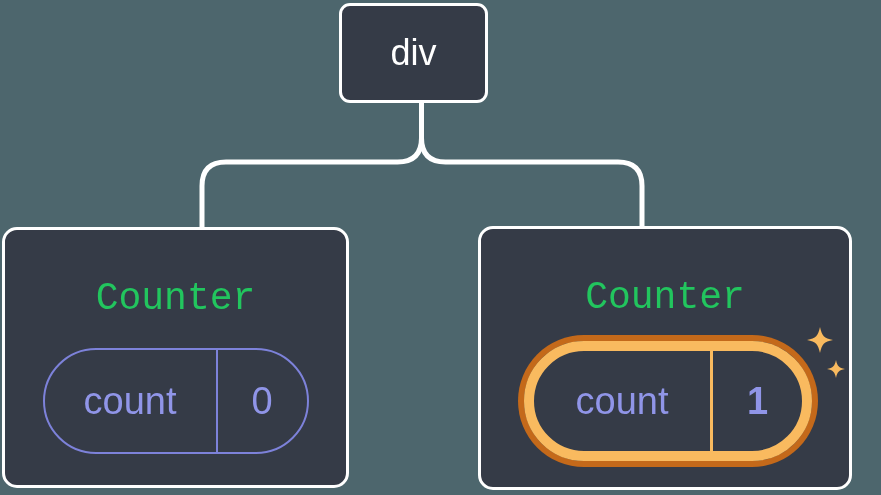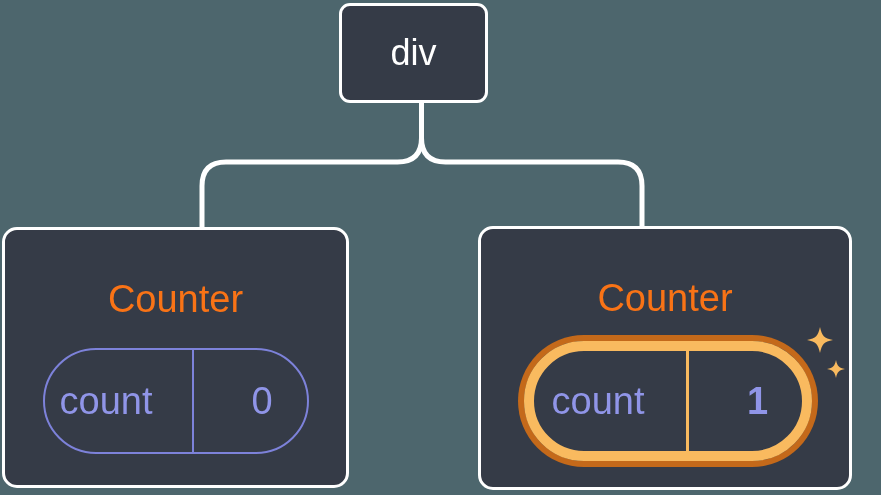--- a/index.html
+++ b/index.html
@@ -38,33 +38,33 @@
   }
 
   .counter-node { border-radius: 15px; }
   .counter-node.left  { left: 2px;   top: 227px; width: 347px; height: 261px; }
   .counter-node.right { left: 478px; top: 226px; width: 374px; height: 264px; }
 
   .counter-title {
     position: absolute;
     left: 0; top: 50px; width: 100%;
     text-align: center;
-    color: #f97316;
+    color: #22c55e;
     font-size: 38px;
     line-height: 1;
+    font-family: Liberation Mono, monospace;
   }
 
   
   .pill {
     position: absolute;
     box-sizing: border-box;
     display: flex;
     align-items: stretch;
     overflow: hidden;
-    gap: 24px;
   }
   .pill.normal {
     left: 50%; top: 118px;
     transform: translateX(-50%);
     width: 266px; height: 106px;
     border: 2px solid var(--purple-border, #7d82da);
     border-radius: 53px;
   }
   .pill.highlight {
     left: 43px; top: 112px;

